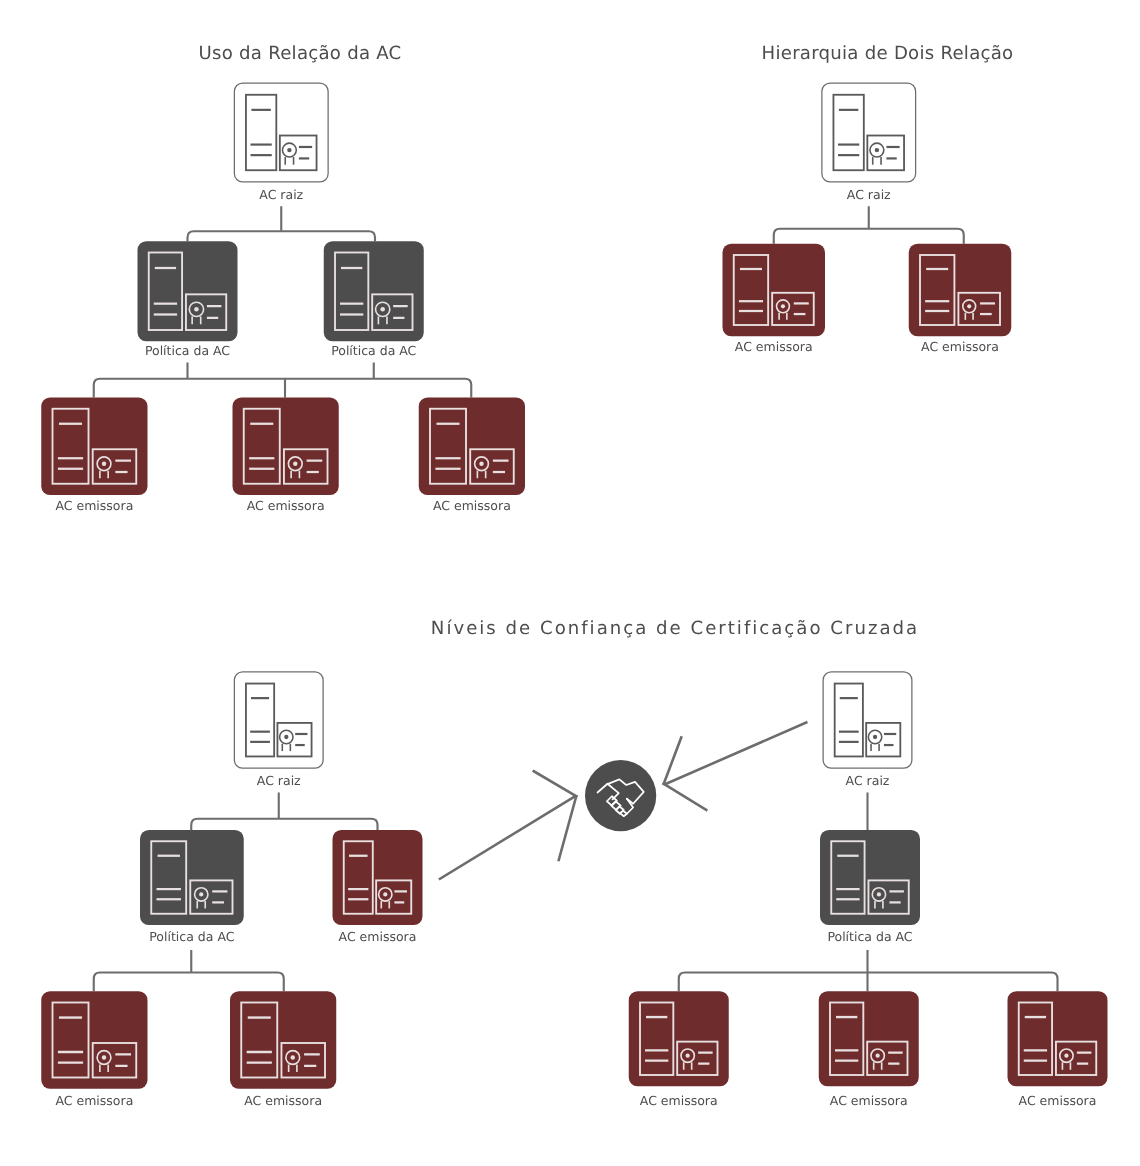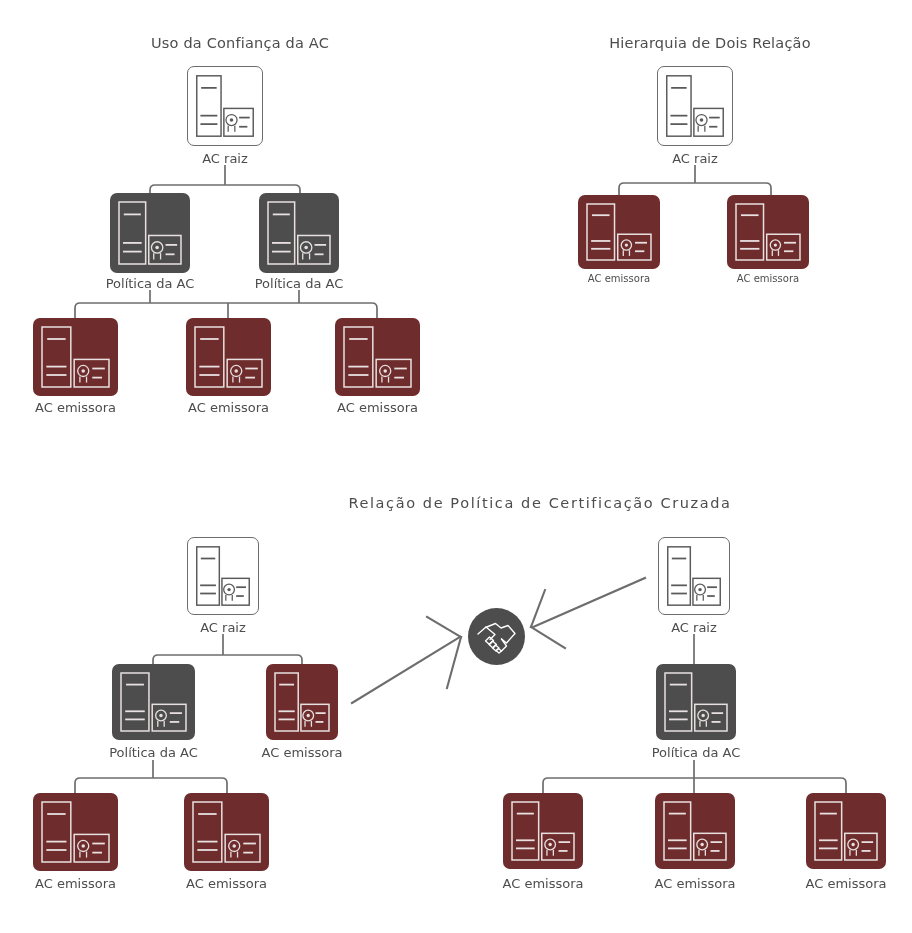--- a/index.html
+++ b/index.html
@@ -45,21 +45,21 @@
     background: #4d4d4d;
   }
   .node.red {
     background: #6e2c2c;
   }
   .node-label {
     position: absolute;
     text-align: center;
     white-space: nowrap;
     color: #4d4d4d;
-    font-size: 13px;
+    font-size: 10px;
   }
   .node-label.small {
     font-size: 10px;
   }
   .glyph {
     position: absolute;
     left: 0; top: 0;
     width: 100%;
     height: 100%;
   }
@@ -104,25 +104,25 @@
       <path d="M427,617 L461,637"></path>
       <path d="M447,688 L461,637"></path>
 
       <path d="M645,578 L533,627"></path>
       <path d="M545,590 L531,627"></path>
       <path d="M565,648 L531,627"></path>
     </g>
   </g>
 </svg>
 
-<div class="diagram-title" style="left:90px; top:35px; width:300px;">Uso da Confiança da AC</div>
+<div class="diagram-title" style="left:90px; top:35px; width:300px;">Uso da Relação da AC</div>
 
 <div class="diagram-title" style="left:560px; top:35px; width:300px;">Hierarquia de Dois Relação</div>
 
-<div class="diagram-title spaced" style="left:240px; top:495px; width:600px;">Relação de Política de Certificação Cruzada</div>
+<div class="diagram-title spaced" style="left:240px; top:495px; width:600px;">Níveis de Confiança de Certificação Cruzada</div>
 
 <div class="handshake-badge" style="left:468px; top:608px; width:57px; height:57px;">
   <svg viewBox="0 0 57 57" width="57" height="57" xmlns="http://www.w3.org/2000/svg">
     <g fill="none" stroke="#ffffff" stroke-width="1.35" stroke-linejoin="round" stroke-linecap="round">
       <path d="M17.5,19.5 L27.5,15.5 L33,20 L40,17.5 L47,25.5 L38.5,35 L33.5,31"></path>
       <path d="M10,26 L18,19 L27,26.5 L22,31.5"></path>
       <path d="M17.5,33 L21.5,29 L25.5,32.5 L21.5,36.5 Z"></path>
       <path d="M21,36.5 L24.5,33 L28.5,36.5 L25,40 Z"></path>
       <path d="M24.5,40 L27.5,37 L31,40 L28,43 Z"></path>
       <path d="M28,42.5 L30.5,40.5 L33.5,43 L31,45 Z"></path>

